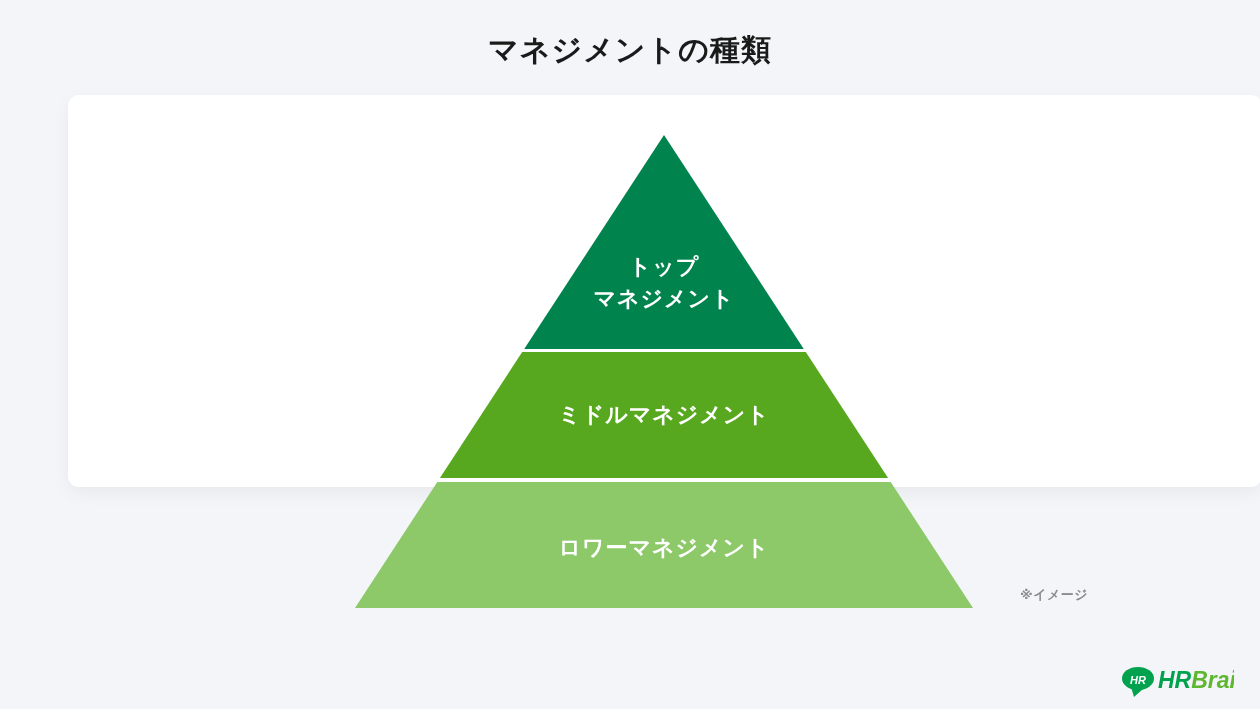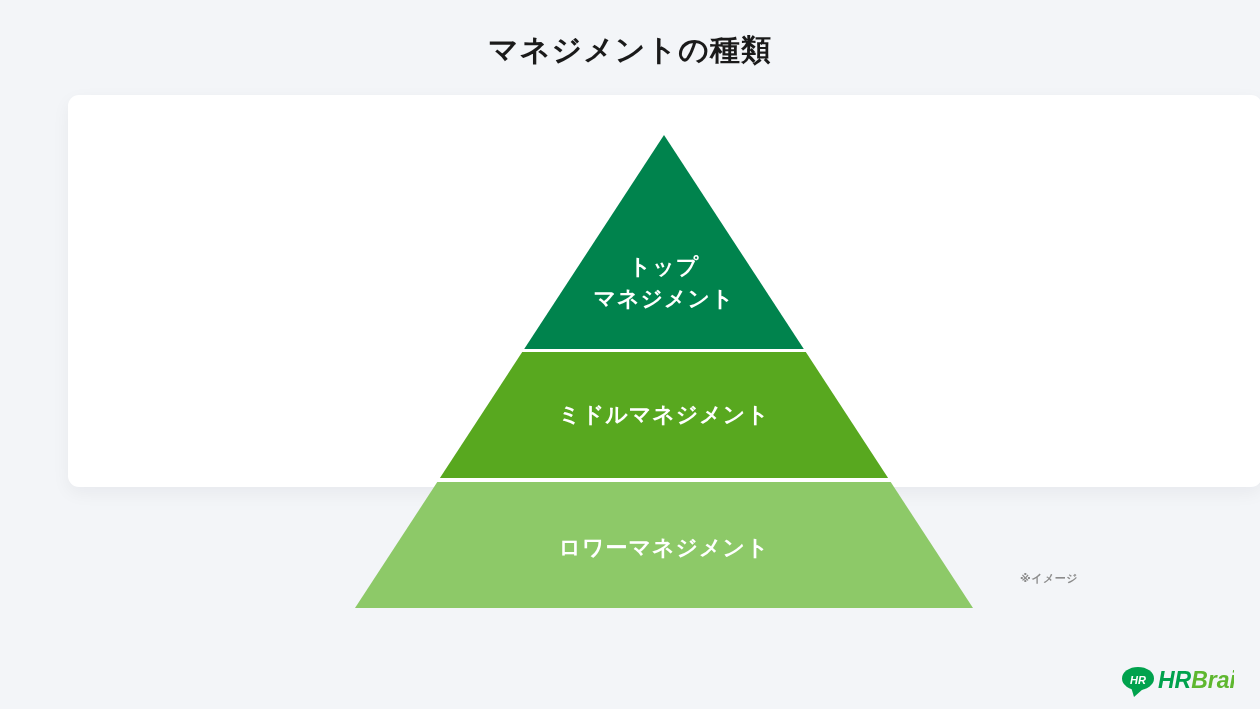--- a/index.html
+++ b/index.html
@@ -45,22 +45,22 @@
     font-size: 22px;
     font-weight: 700;
     letter-spacing: 1px;
     text-anchor: middle;
     dominant-baseline: central;
     font-family: "Liberation Sans", "DejaVu Sans", sans-serif;
   }
   .annotation {
     position: absolute;
     left: 952px;
-    top: 476px;
-    font-size: 11px;
+    top: 491px;
+    font-size: 13px;
     font-weight: 700;
     letter-spacing: 0.5px;
     color: #8C8C8C;
   }
   .logo {
     position: absolute;
     right: 26px;
     bottom: 10px;
     width: 112px;
     height: 33px;

